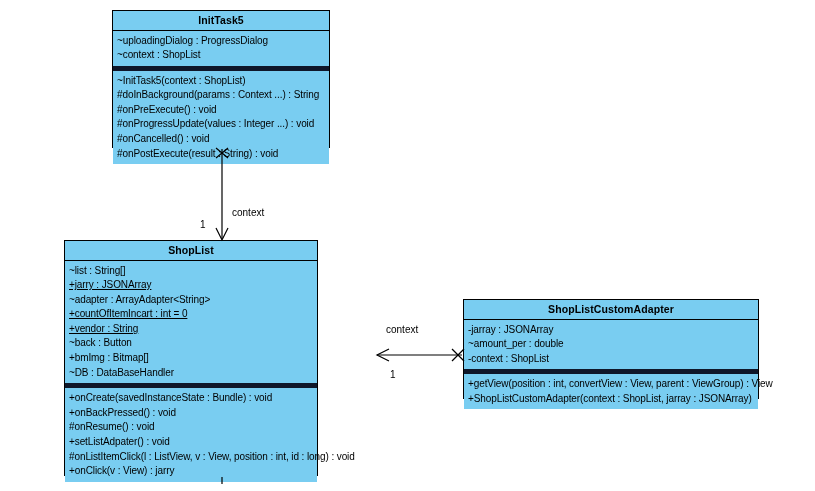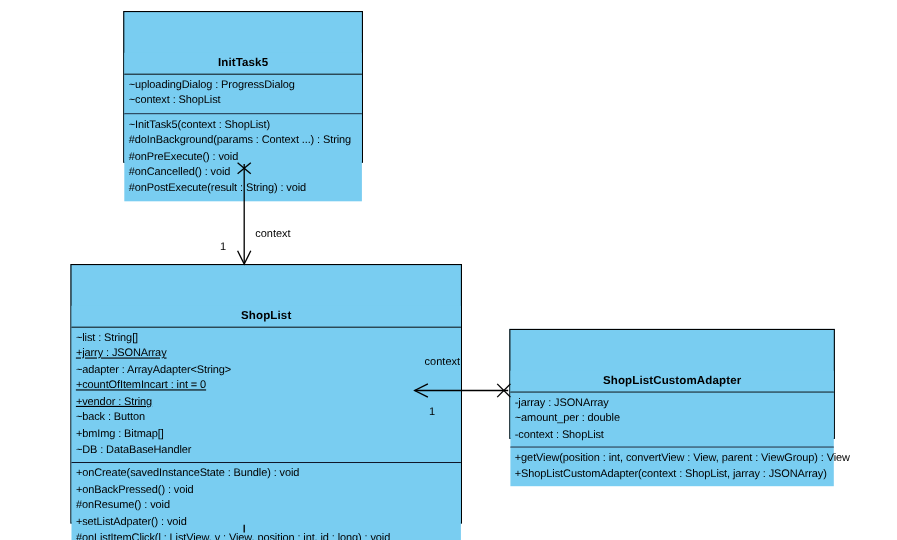--- a/index.html
+++ b/index.html
@@ -34,29 +34,28 @@
   }
   .uml-title {
     box-sizing: border-box;
     text-align: center;
     font-weight: bold;
     font-size: 10.5px;
     padding: 4px 2px 4px 2px;
     border-bottom: 1px solid #000000;
     background: #79cdf1;
     letter-spacing: 0.1px;
-    margin-top: 37px;
   }
   .uml-compartment {
     box-sizing: border-box;
     padding: 3px 0 3px 0;
     background: #79cdf1;
   }
   .uml-compartment.divided {
-    border-bottom: 1px solid #0f172a;
+    border-bottom: 5px solid #0f172a;
   }
   .uml-member {
     box-sizing: border-box;
     padding: 1px 3px 1px 4px;
     white-space: nowrap;
     font-size: 10px;
     line-height: 12.6px;
     letter-spacing: -0.1px;
   }
   .uml-member.static > span {
@@ -88,26 +87,27 @@
   <div class="uml-class" id="cls-init" style="left:112px; top:10px; width:218px; height:138px;">
     <div class="uml-title">InitTask5</div>
     <div class="uml-compartment divided">
       <div class="uml-member"><span>~uploadingDialog : ProgressDialog</span></div>
       <div class="uml-member"><span>~context : ShopList</span></div>
     </div>
     <div class="uml-compartment">
       <div class="uml-member"><span>~InitTask5(context : ShopList)</span></div>
       <div class="uml-member"><span>#doInBackground(params : Context ...) : String</span></div>
       <div class="uml-member"><span>#onPreExecute() : void</span></div>
+      <div class="uml-member"><span>#onProgressUpdate(values : Integer ...) : void</span></div>
       <div class="uml-member"><span>#onCancelled() : void</span></div>
       <div class="uml-member"><span>#onPostExecute(result : String) : void</span></div>
     </div>
   </div>
 
-  <div class="uml-class" id="cls-shoplist" style="left:64px; top:240px; width:356px; height:236px;">
+  <div class="uml-class" id="cls-shoplist" style="left:64px; top:240px; width:254px; height:236px;">
     <div class="uml-title">ShopList</div>
     <div class="uml-compartment divided">
       <div class="uml-member"><span>~list : String[]</span></div>
       <div class="uml-member static"><span>+jarry : JSONArray</span></div>
       <div class="uml-member"><span>~adapter : ArrayAdapter&lt;String&gt;</span></div>
       <div class="uml-member static"><span>+countOfItemIncart : int = 0</span></div>
       <div class="uml-member static"><span>+vendor : String</span></div>
       <div class="uml-member"><span>~back : Button</span></div>
       <div class="uml-member"><span>+bmImg : Bitmap[]</span></div>
       <div class="uml-member"><span>~DB : DataBaseHandler</span></div>

